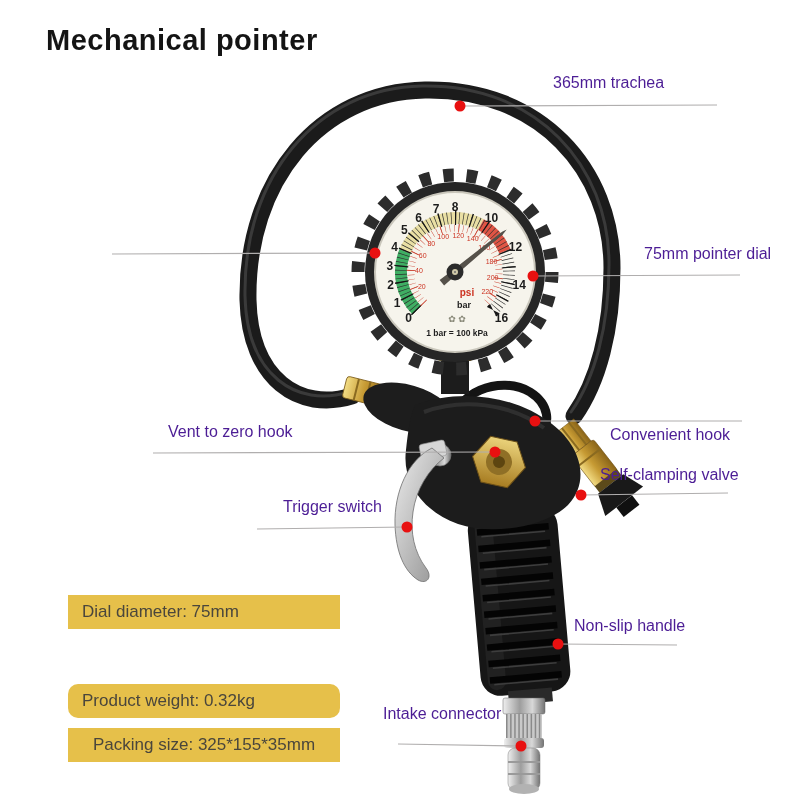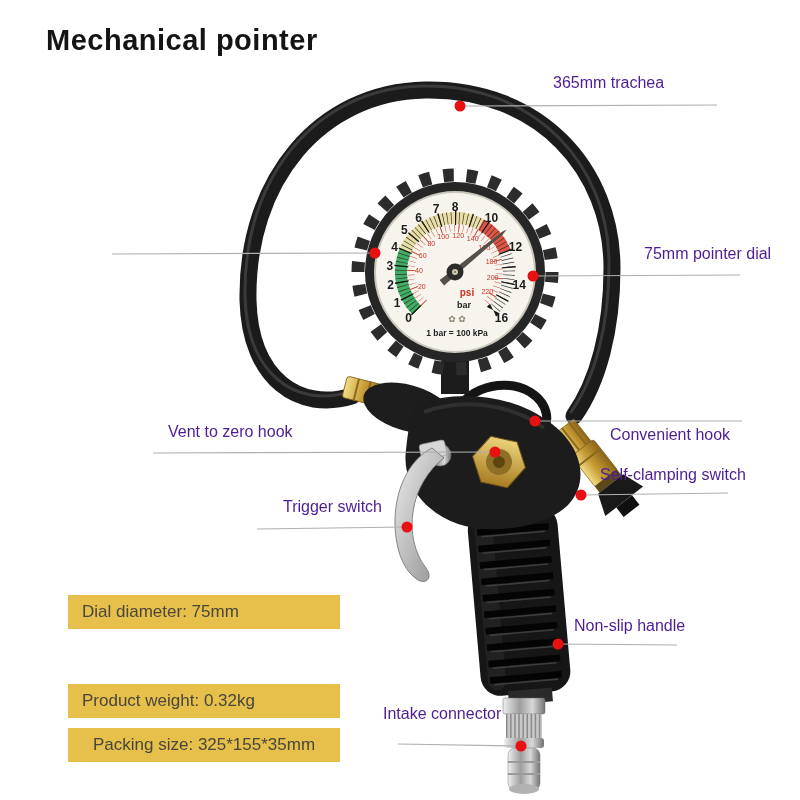--- a/index.html
+++ b/index.html
@@ -192,21 +192,21 @@
       <circle cx="558" cy="644" r="5.5"></circle>
       <circle cx="521" cy="746" r="5.5"></circle>
     </g>
   </svg>
 
   <div class="callout" style="left:553px;top:74px;">365mm trachea</div>
   <div class="callout" style="left:608px;top:245px;padding-left:36px;">75mm pointer dial</div>
   <div class="callout" style="left:168px;top:423px;">Vent to zero hook</div>
   <div class="callout" style="left:610px;top:390px;margin-top:36px;">Convenient hook</div>
   <div class="callout" style="left:283px;top:498px;">Trigger switch</div>
-  <div class="callout" style="left:600px;top:466px;">Self-clamping switch</div>
+  <div class="callout" style="left:600px;top:466px;">Self-clamping valve</div>
   <div class="callout" style="left:574px;top:617px;">Non-slip handle</div>
   <div class="callout" style="left:383px;top:705px;">Intake connector</div>
 
   <div class="spec-box" style="top:595px;">Dial diameter: 75mm</div>
-  <div class="spec-box" style="top:684px;">Product weight: 0.32kg</div>
+  <div class="spec-box" style="top:684px;border-radius:10px;">Product weight: 0.32kg</div>
   <div class="spec-box" style="top:728px;padding-left:25px;">Packing size: 325*155*35mm</div>
 
 </div>
 
 </body></html>

